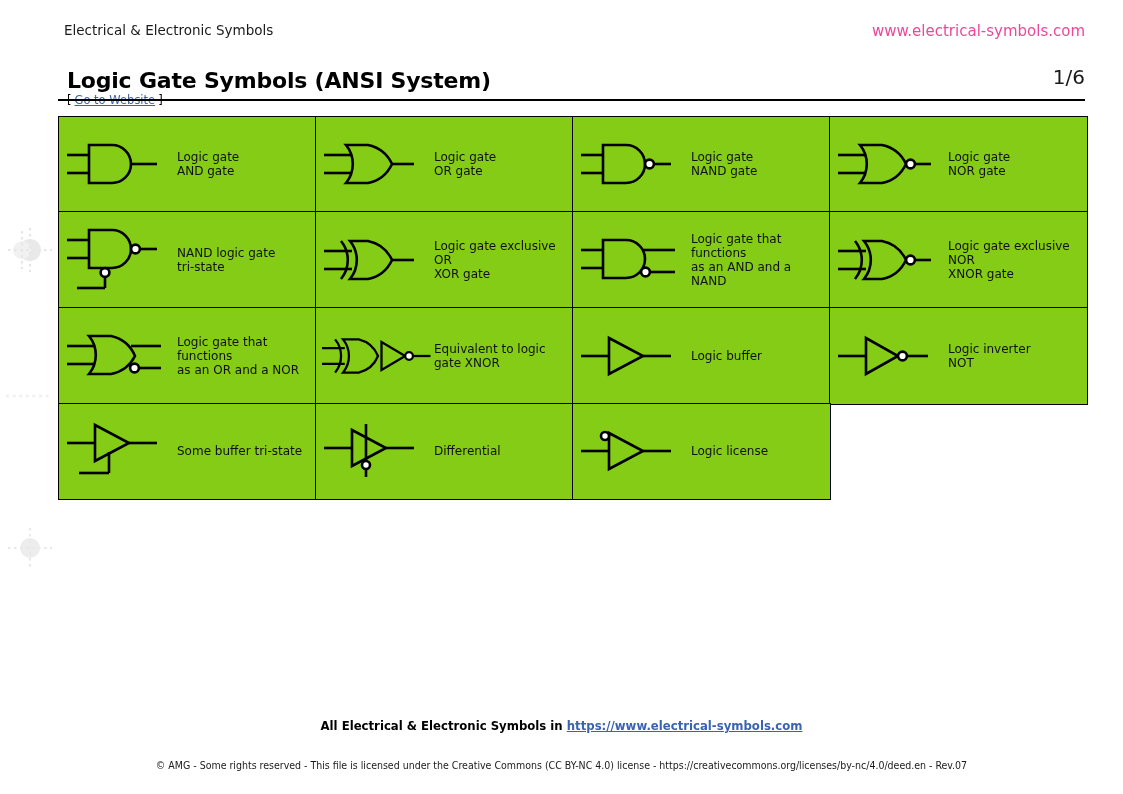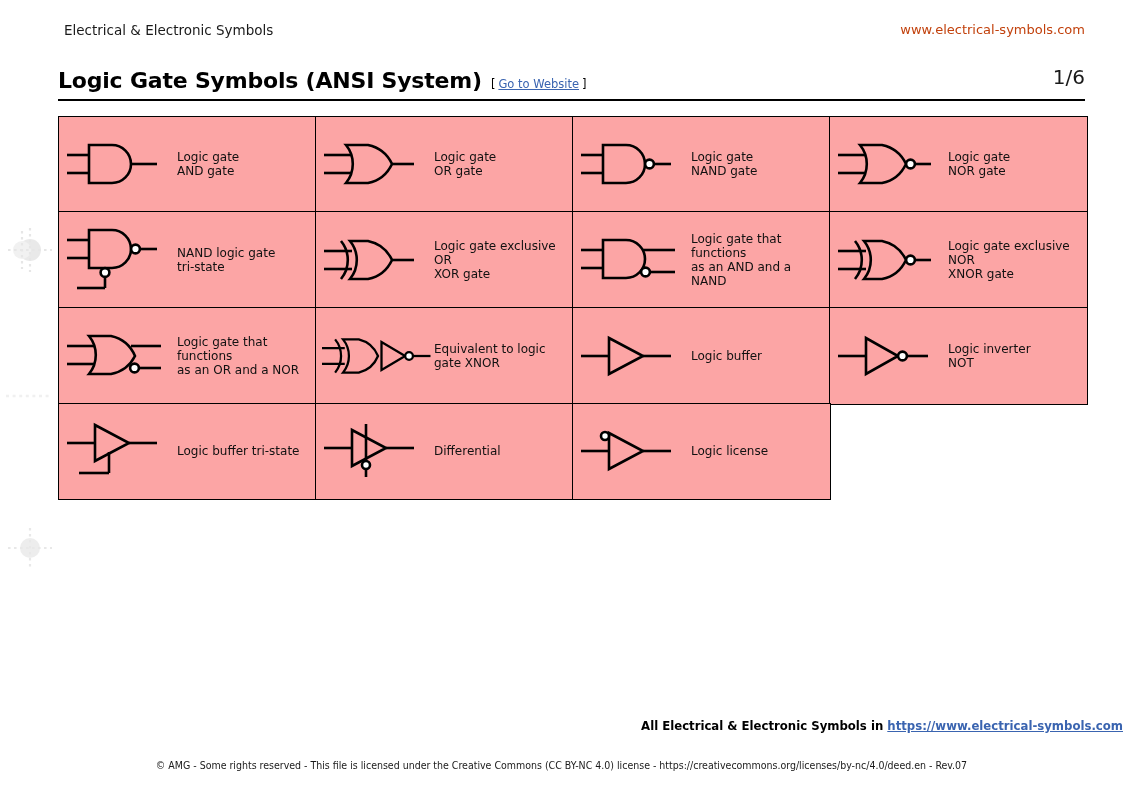--- a/index.html
+++ b/index.html
@@ -23,31 +23,32 @@
     left: 64px;
     top: 22px;
     font-size: 13.5px;
     color: #1a1a1a;
     white-space: nowrap;
   }
   .hdr-right {
     position: absolute;
     right: 38px;
     top: 22px;
-    font-size: 13px;
-    color: #c2410c;
+    font-size: 15px;
+    color: #ec4899;
     white-space: nowrap;
   }
   .title-row {
     position: absolute;
     left: 58px;
     top: 68px;
     display: flex;
     align-items: baseline;
     white-space: nowrap;
+    flex-direction: column;
   }
   .title-main {
     font-size: 22px;
     font-weight: bold;
     letter-spacing: -0.2px;
   }
   .title-link-wrap {
     font-size: 11.5px;
     margin-left: 9px;
     color: #000;
@@ -83,21 +84,21 @@
     grid-template-columns: repeat(4, 257px);
     grid-template-rows: 95px 96px 96px 95px;
     gap: 0;
   }
   .cell {
     border: 1.6px solid #000;
     box-sizing: border-box;
     display: flex;
     align-items: center;
     position: relative;
-    background: #fca5a5;
+    background: #84cc16;
     margin-right: -1.6px;
     margin-bottom: -1.6px;
   }
   .cell .sym {
     width: 118px;
     flex: 0 0 118px;
     display: flex;
     align-items: center;
     justify-content: center;
   }
@@ -108,21 +109,21 @@
     white-space: pre-line;
     padding-right: 4px;
   }
 
   
   .footer-main {
     position: absolute;
     left: 0;
     right: 0;
     top: 718px;
-    text-align: right;
+    text-align: center;
     font-size: 13px;
     font-weight: bold;
     font-family: "DejaVu Sans Condensed", "Liberation Sans Narrow", "Liberation Sans", sans-serif;
   }
   .footer-main .flink {
     color: #3a64b0;
     text-decoration: underline;
   }
   .footer-sub {
     position: absolute;
@@ -379,21 +380,21 @@
       <svg width="106" height="72" viewBox="0 0 106 72">
         <g fill="none" stroke="#000" stroke-width="2.6">
           <line x1="2" y1="28" x2="30" y2="28"></line>
           <path d="M30 10 L30 46 L64 28 Z"></path>
           <line x1="64" y1="28" x2="92" y2="28"></line>
           <line x1="44" y1="37" x2="44" y2="58"></line>
           <line x1="14" y1="58" x2="44" y2="58"></line>
         </g>
       </svg>
     </div>
-    <div class="lbl">Logic buffer tri-state</div>
+    <div class="lbl">Some buffer tri-state</div>
   </div>
 
 
   <div class="cell">
     <div class="sym">
       <svg width="106" height="72" viewBox="0 0 106 72">
         <g fill="none" stroke="#000" stroke-width="2.6">
           <line x1="2" y1="33" x2="30" y2="33"></line>
           <path d="M30 15 L30 51 L64 33 Z"></path>
           <line x1="64" y1="33" x2="92" y2="33"></line>

